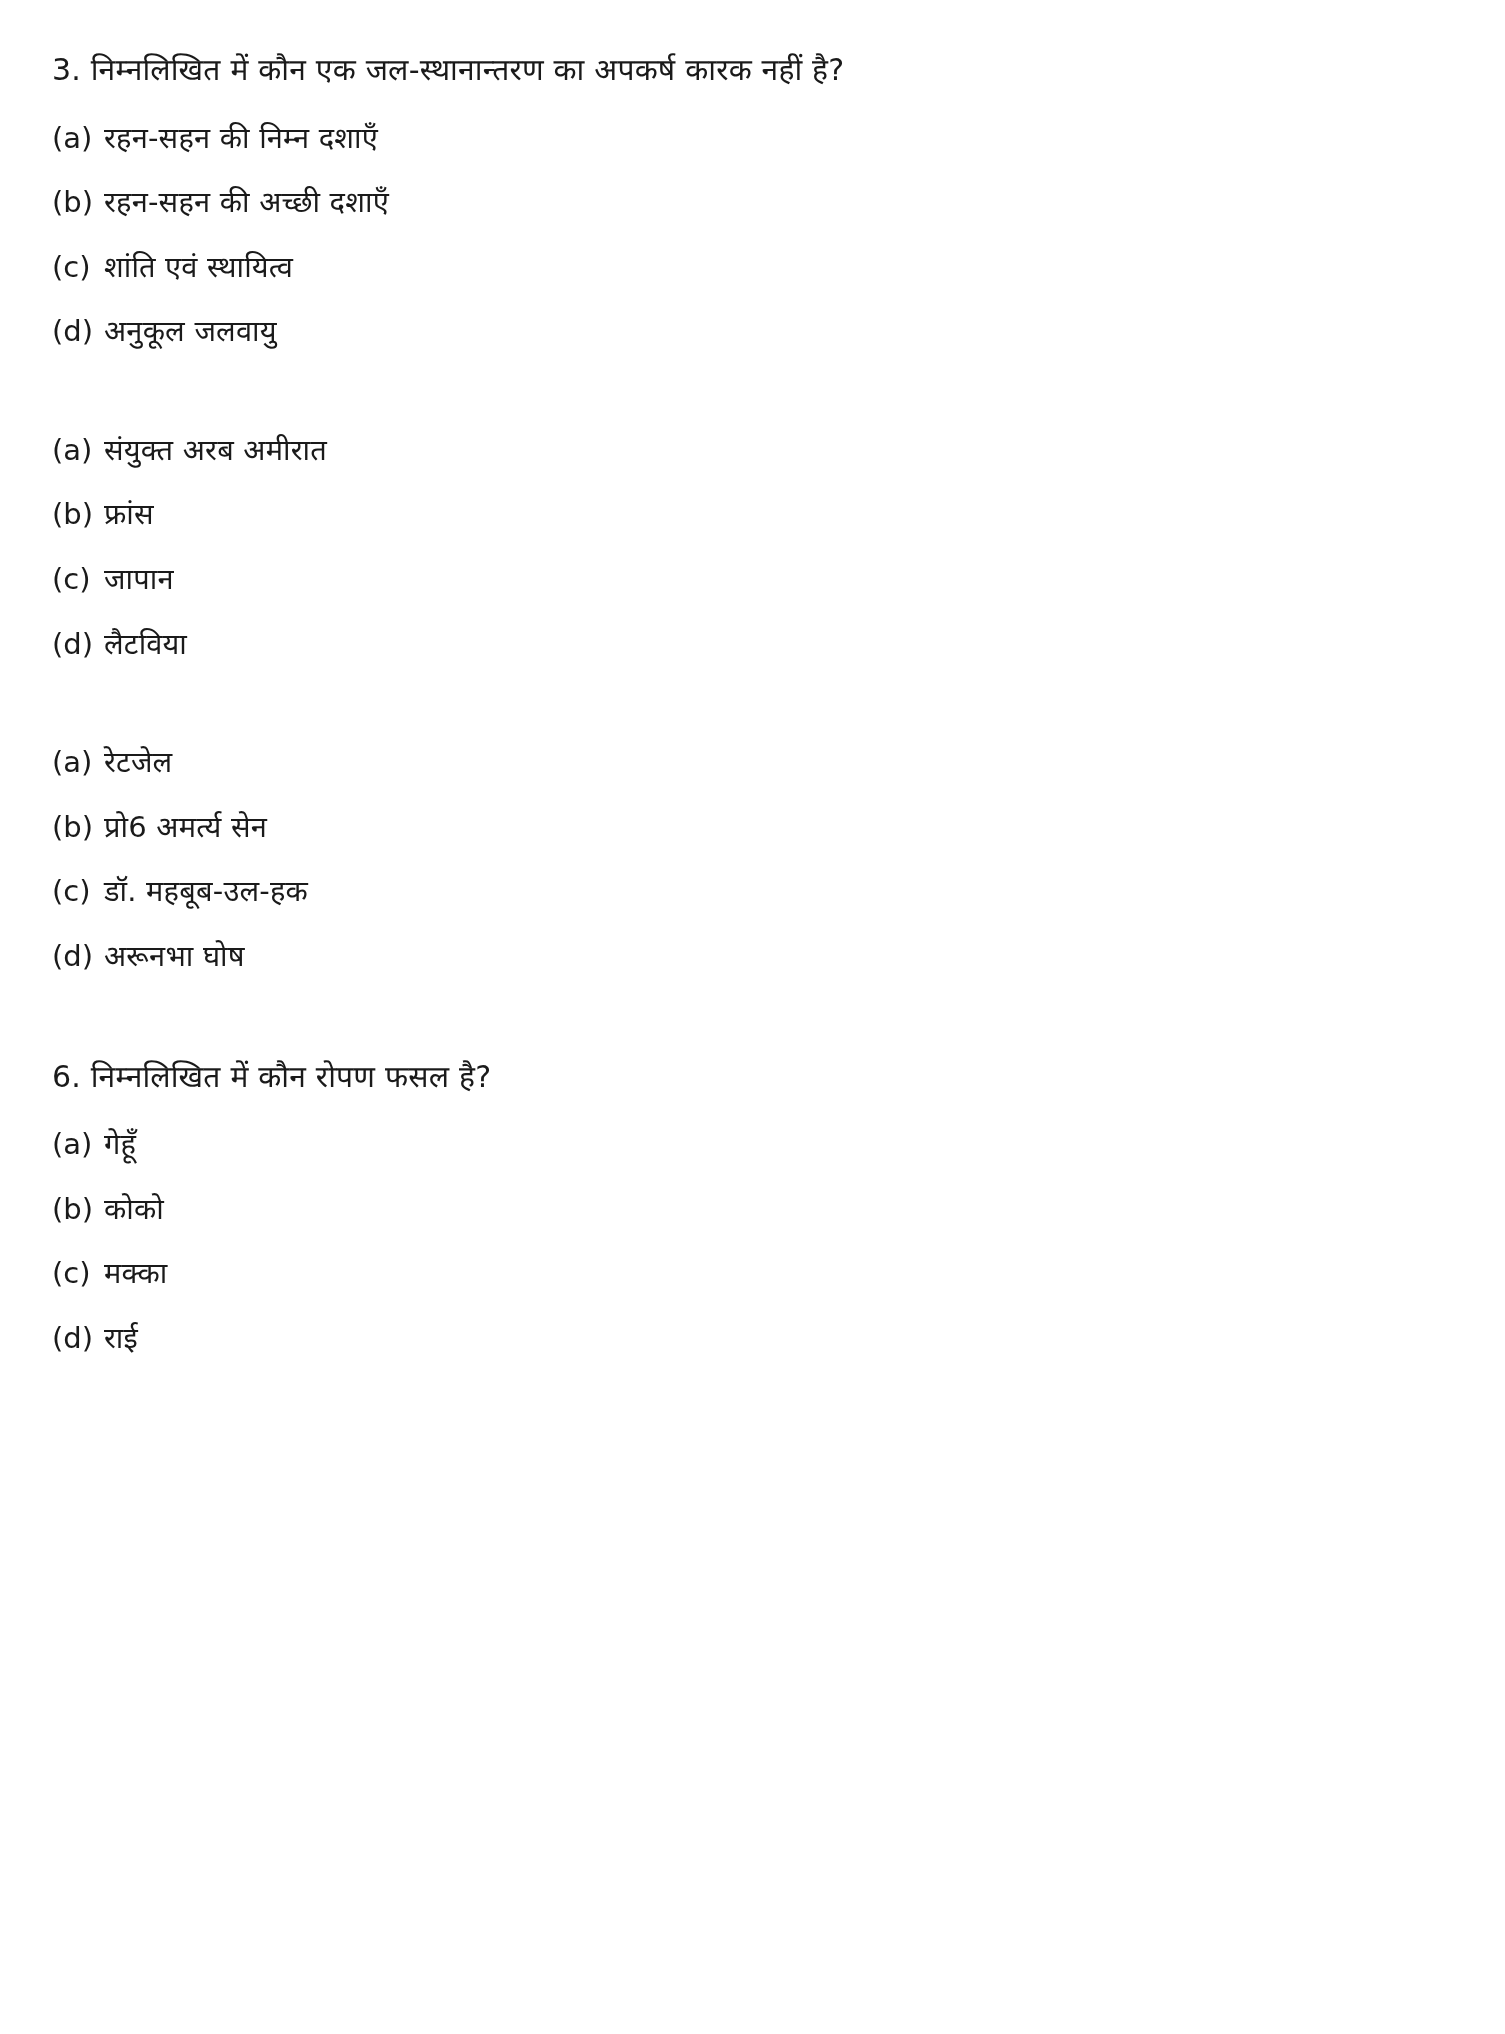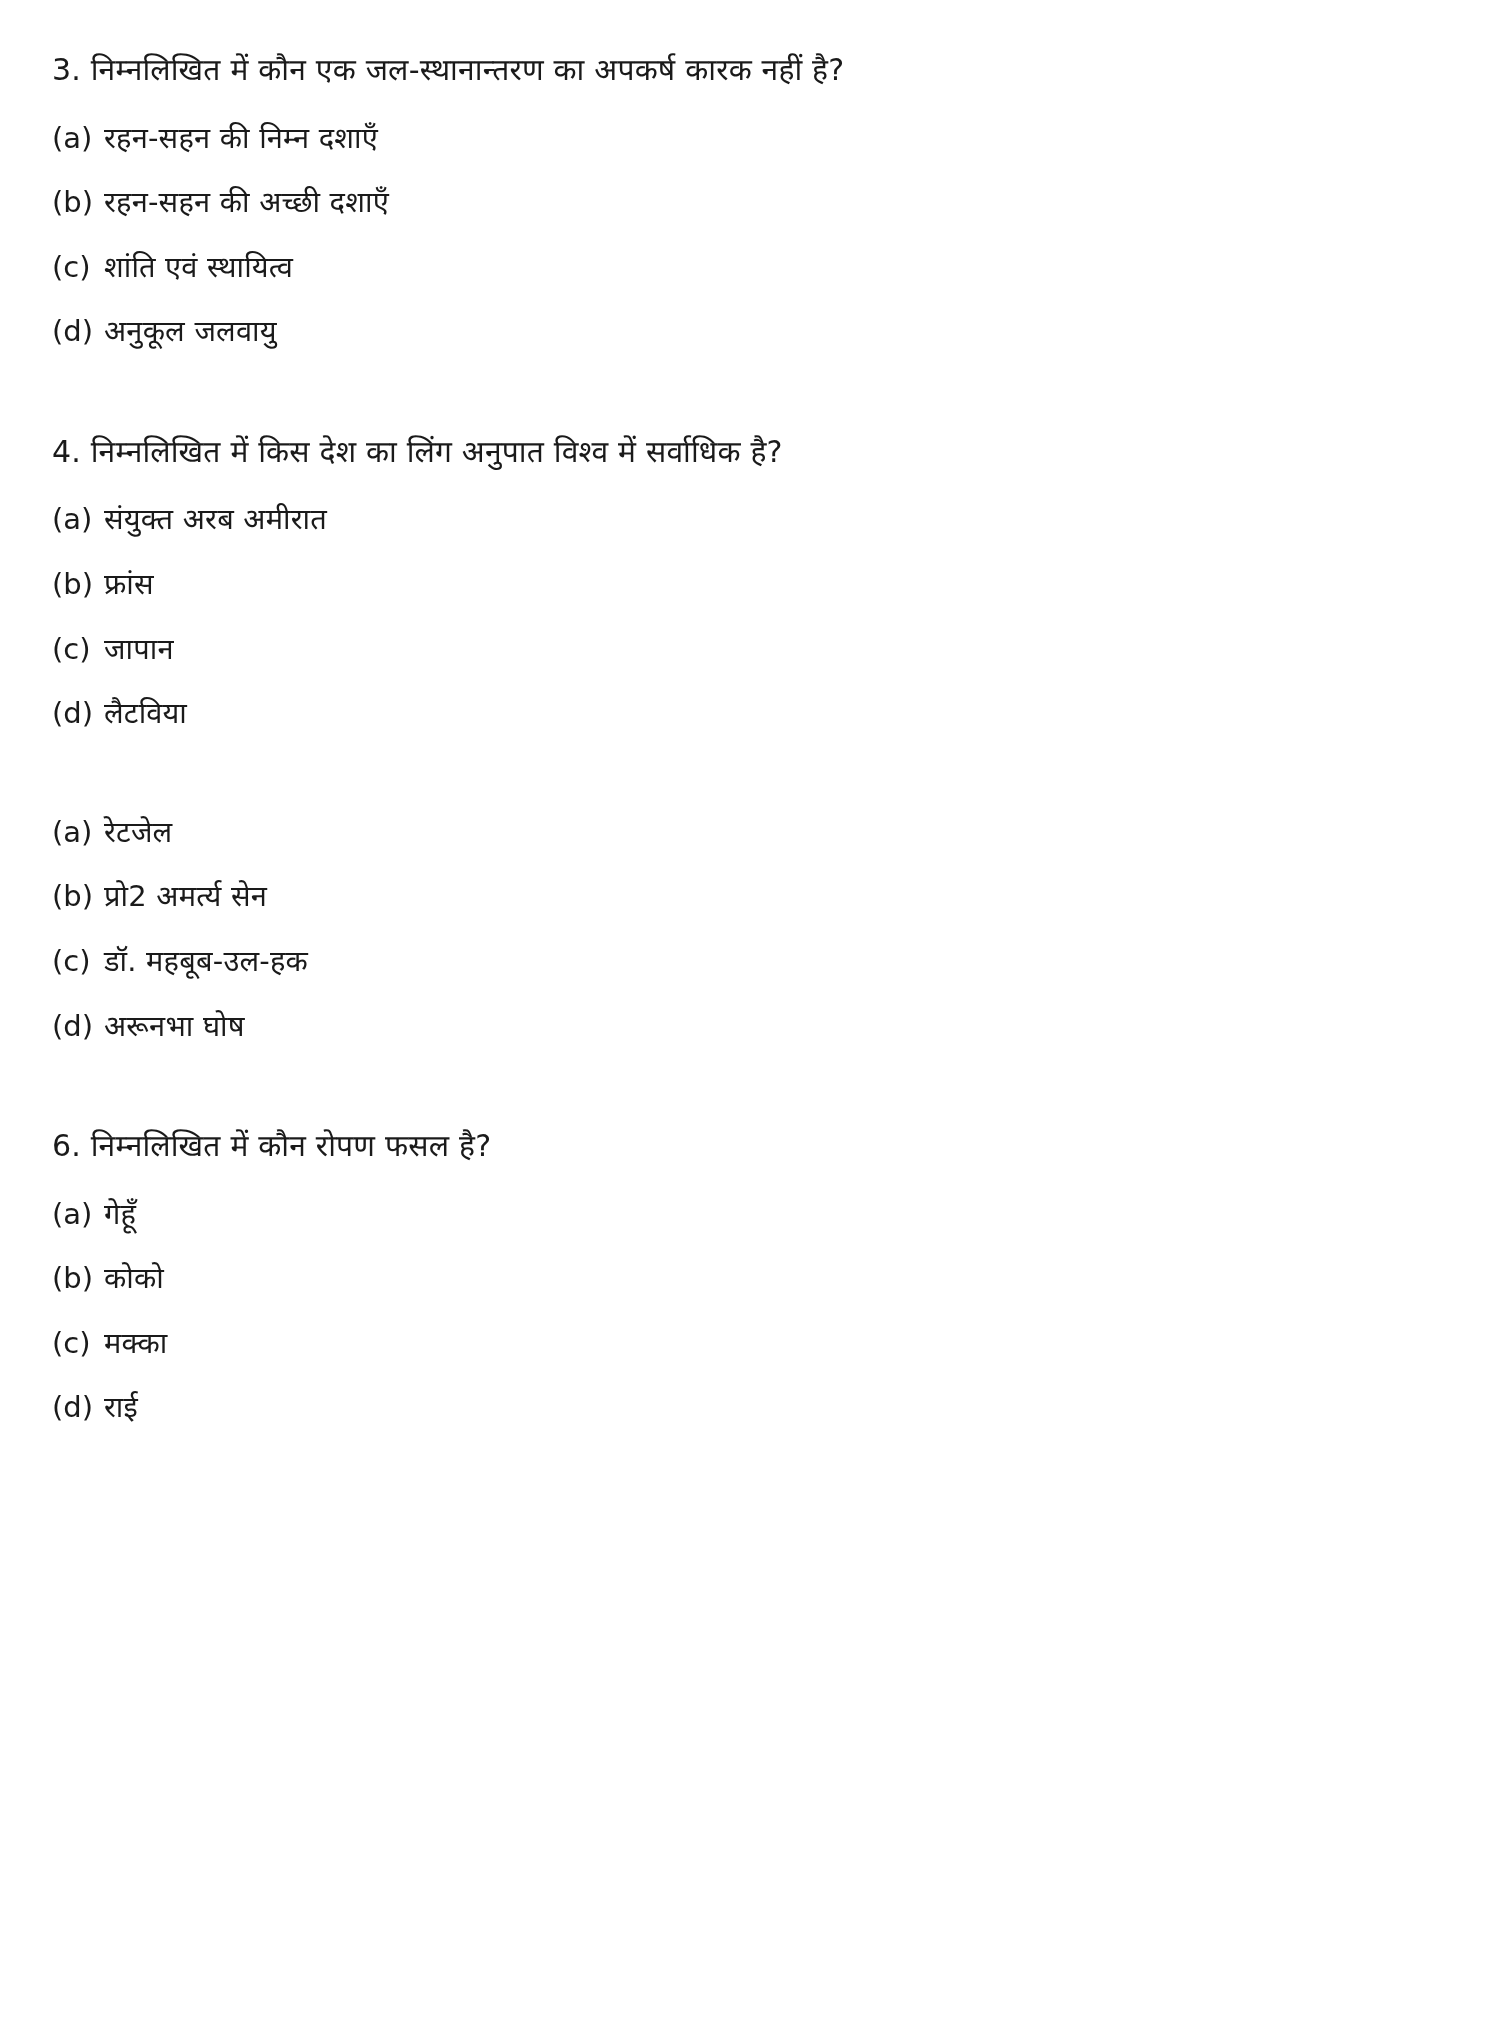--- a/index.html
+++ b/index.html
@@ -85,21 +85,20 @@
         <span class="opt-text">शांति एवं स्थायित्व</span>
       </li>
       <li class="option">
         <span class="opt-key">(d)</span>
         <span class="opt-text">अनुकूल जलवायु</span>
       </li>
     </ul>
   </div>
 
   <div class="question-block">
-    <p class="q-stem">4. निम्नलिखित में किस देश का लिंग अनुपात विश्व में सर्वाधिक है?</p>
     <ul class="options">
       <li class="option">
         <span class="opt-key">(a)</span>
         <span class="opt-text">संयुक्त अरब अमीरात</span>
       </li>
       <li class="option">
         <span class="opt-key">(b)</span>
         <span class="opt-text">फ्रांस</span>
       </li>
       <li class="option">
@@ -114,21 +113,21 @@
   </div>
 
   <div class="question-block">
     <ul class="options">
       <li class="option">
         <span class="opt-key">(a)</span>
         <span class="opt-text">रेटजेल</span>
       </li>
       <li class="option">
         <span class="opt-key">(b)</span>
-        <span class="opt-text">प्रो2 अमर्त्य सेन</span>
+        <span class="opt-text">प्रो6 अमर्त्य सेन</span>
       </li>
       <li class="option">
         <span class="opt-key">(c)</span>
         <span class="opt-text">डॉ. महबूब-उल-हक</span>
       </li>
       <li class="option">
         <span class="opt-key">(d)</span>
         <span class="opt-text">अरूनभा घोष</span>
       </li>
     </ul>

